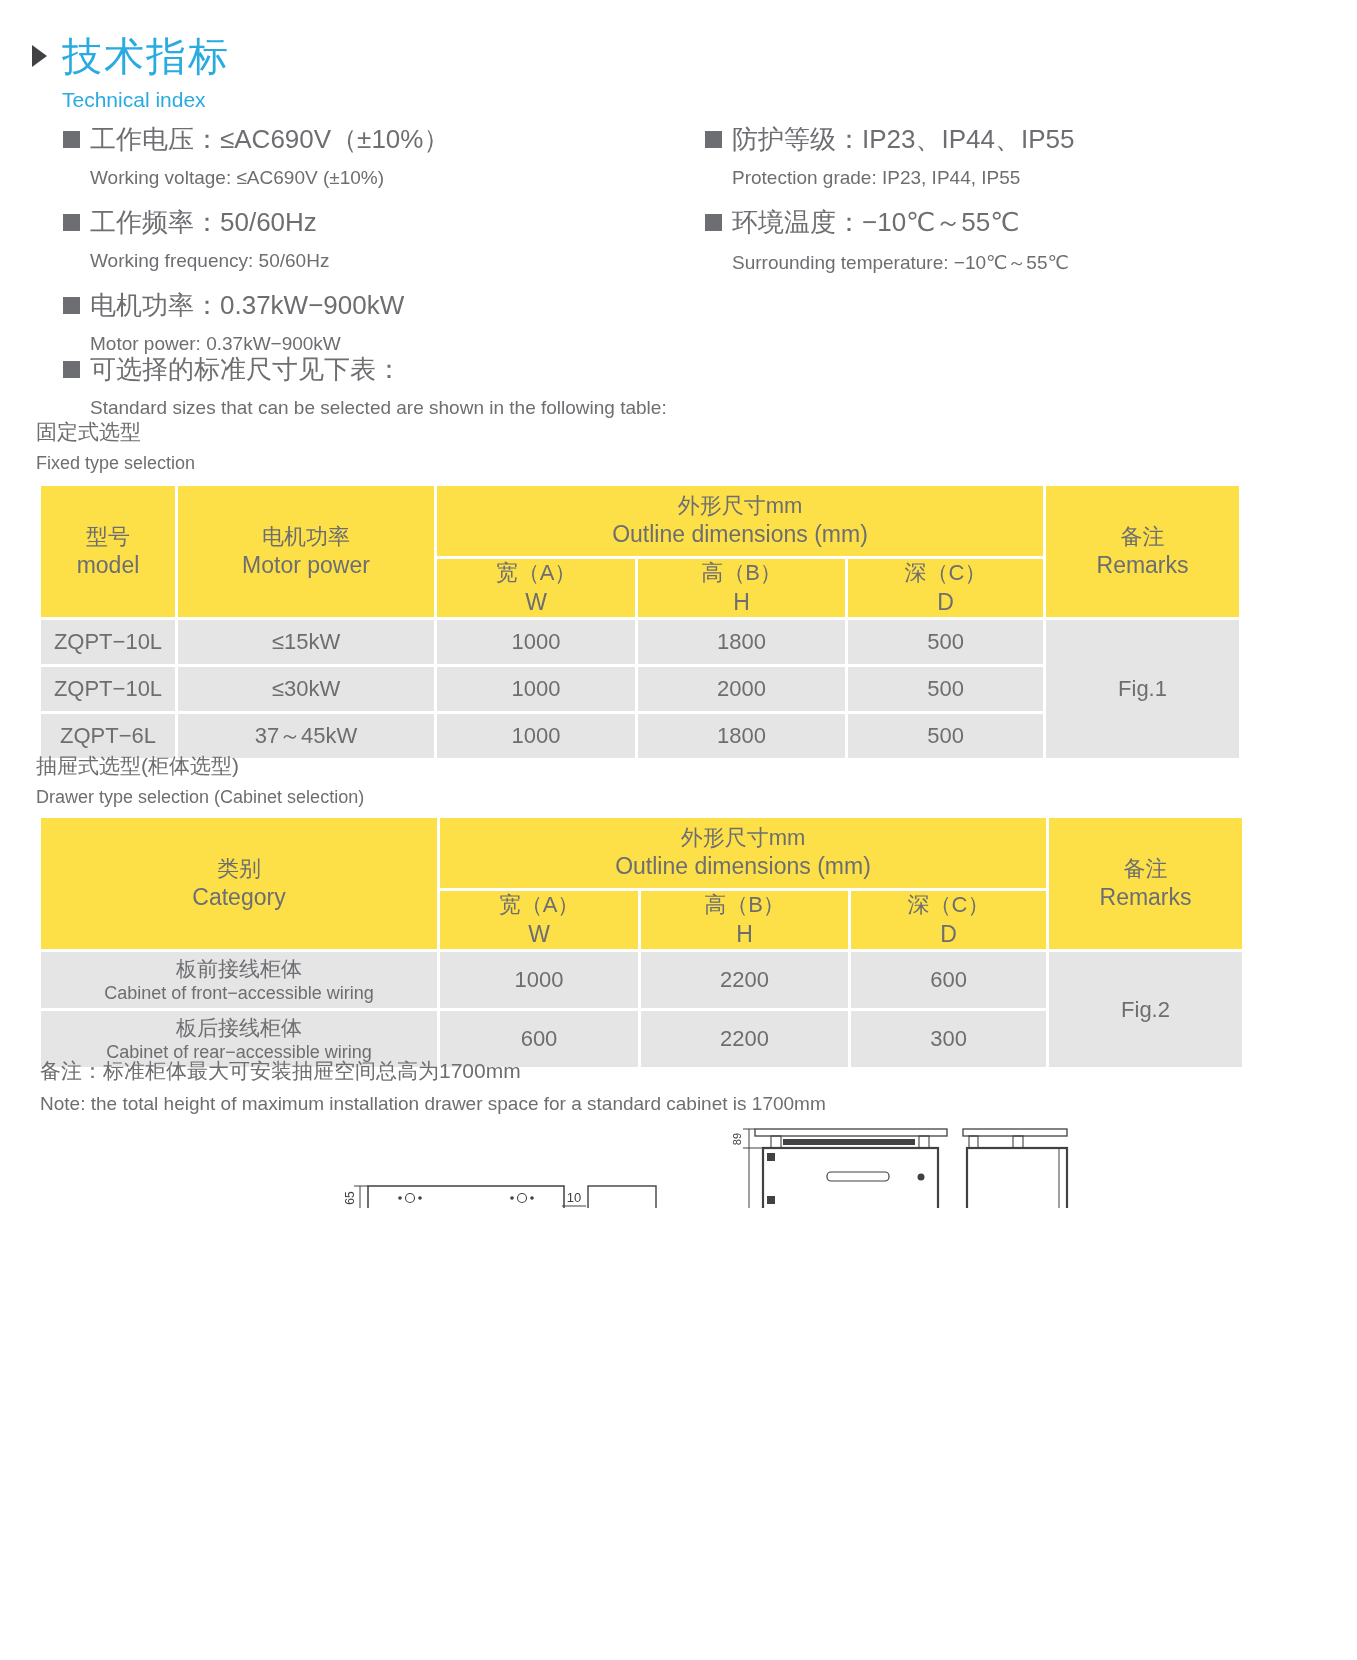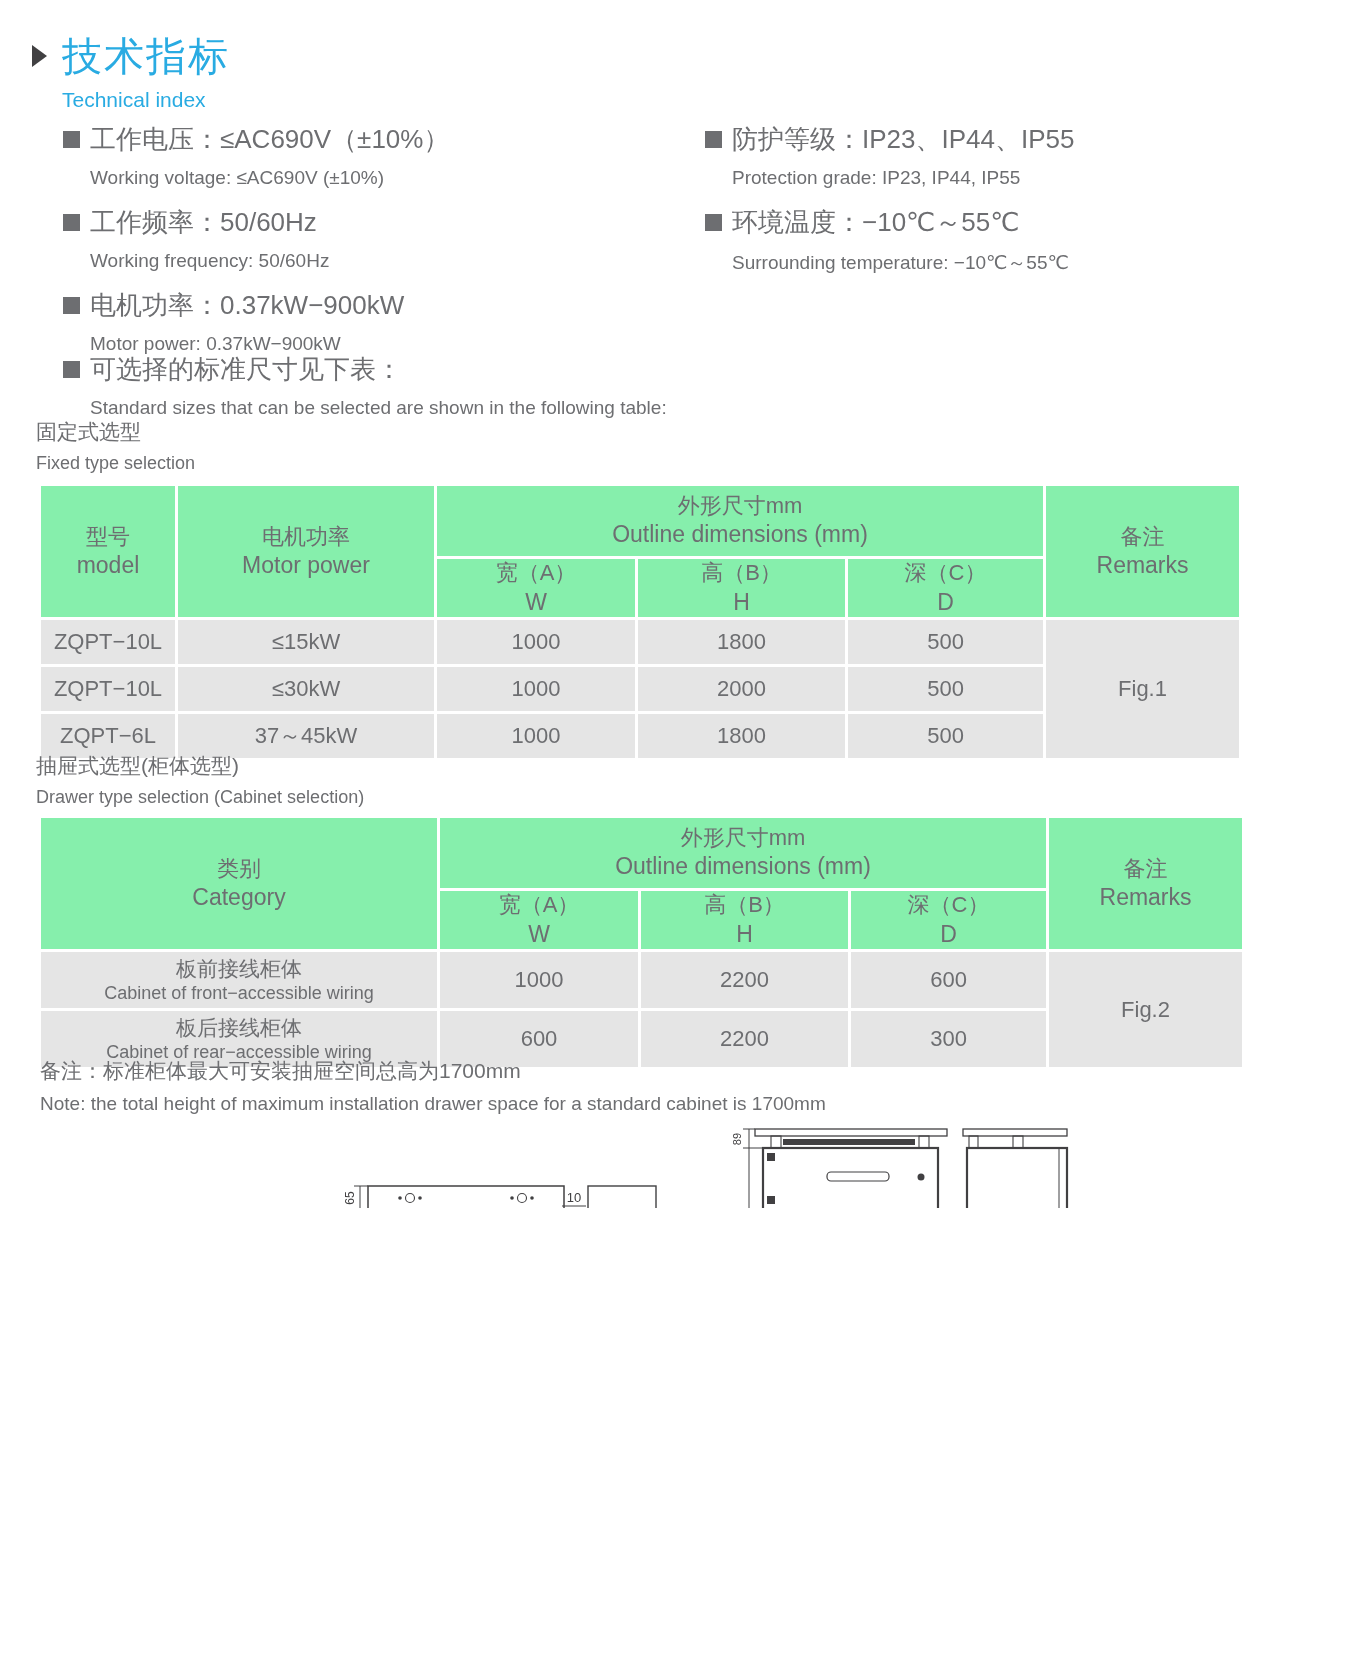--- a/index.html
+++ b/index.html
@@ -26,21 +26,21 @@
   .section{position:absolute;left:36px;}
   .sec1{top:418px;} .sec2{top:752px;}
   .section-zh{font-size:21px;color:#6d6e71;}
   .section-en{font-size:18px;color:#6d6e71;margin-top:7px;}
   
   .spec-table{position:absolute;left:38px;border-collapse:separate;border-spacing:3px;
               table-layout:fixed;width:1197px;}
   .t1{top:483px;} .t2{top:815px;}
   .spec-table th,.spec-table td{text-align:center;vertical-align:middle;font-weight:normal;
               padding:0;color:#6d6e71;}
-  .spec-table thead th{background:#86efac;}
+  .spec-table thead th{background:#fde047;}
   .spec-table tbody td{background:#e5e5e5;font-size:22px;}
   .hrow1{height:70px;} .hrow2{height:50px;}
   .t1 tbody tr{height:44px;}
   .t2 tbody tr{height:56px;}
   .th-zh{font-size:22px;line-height:1.3;}
   .th-en{font-size:23px;line-height:1.3;}
   .cat-zh{font-size:21px;line-height:1.25;}
   .cat-en{font-size:18px;line-height:1.25;}
   
   .note-block{position:absolute;left:40px;top:1057px;}

